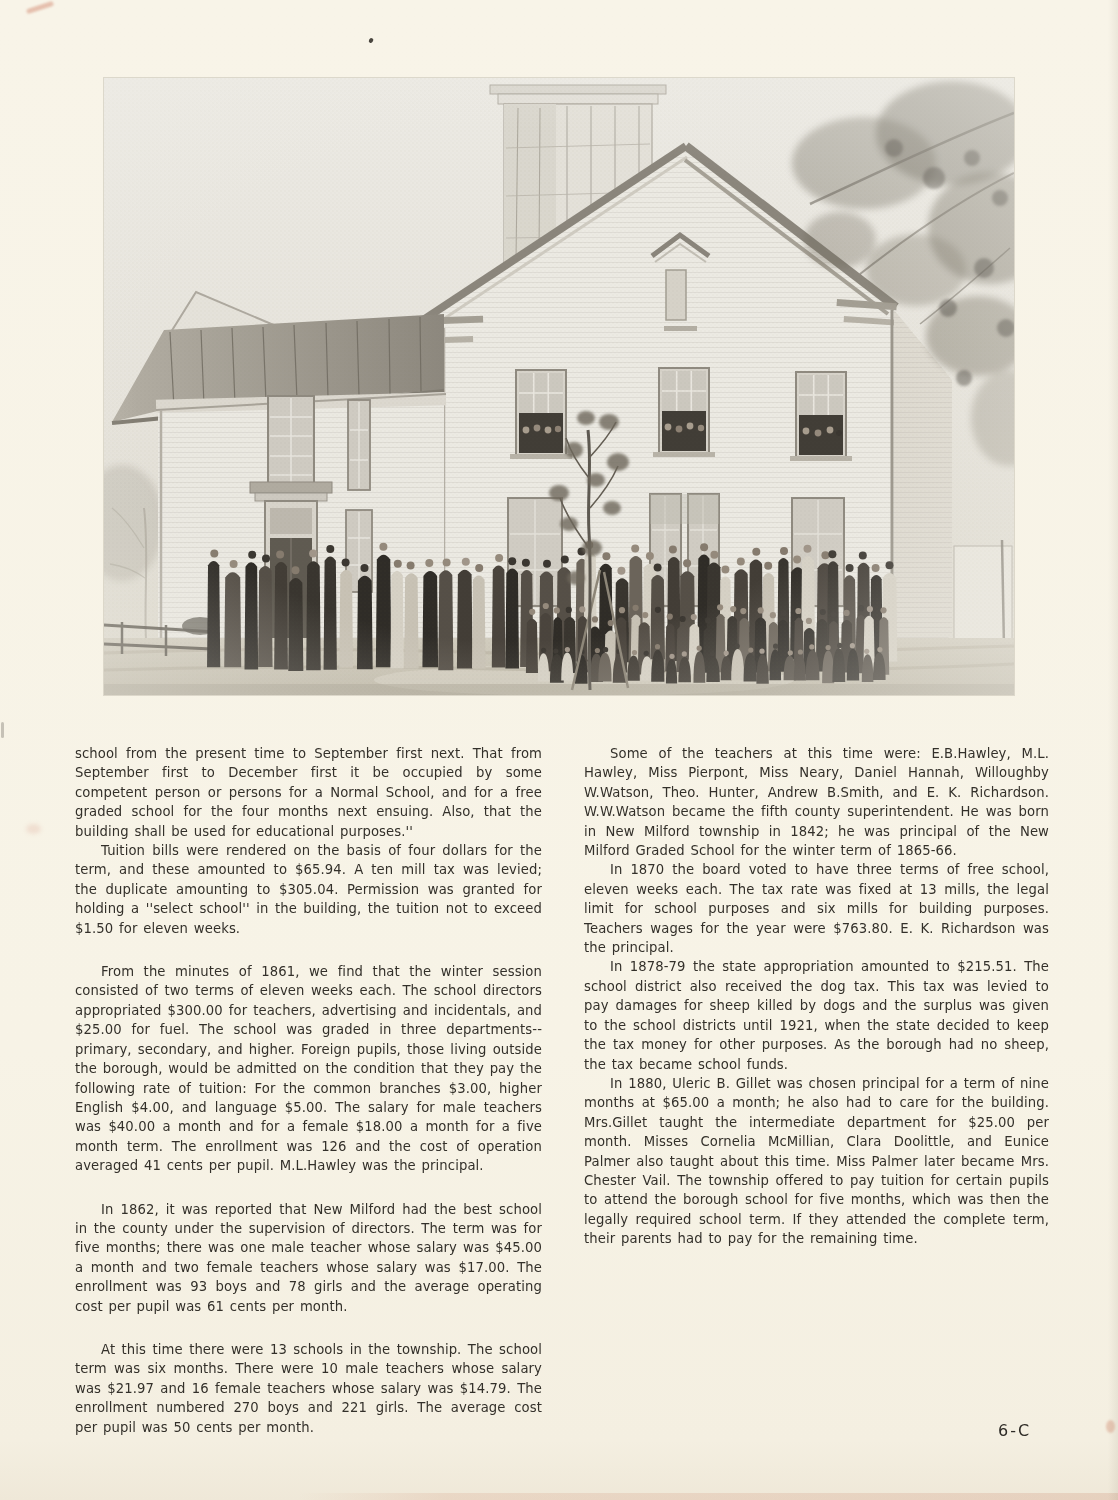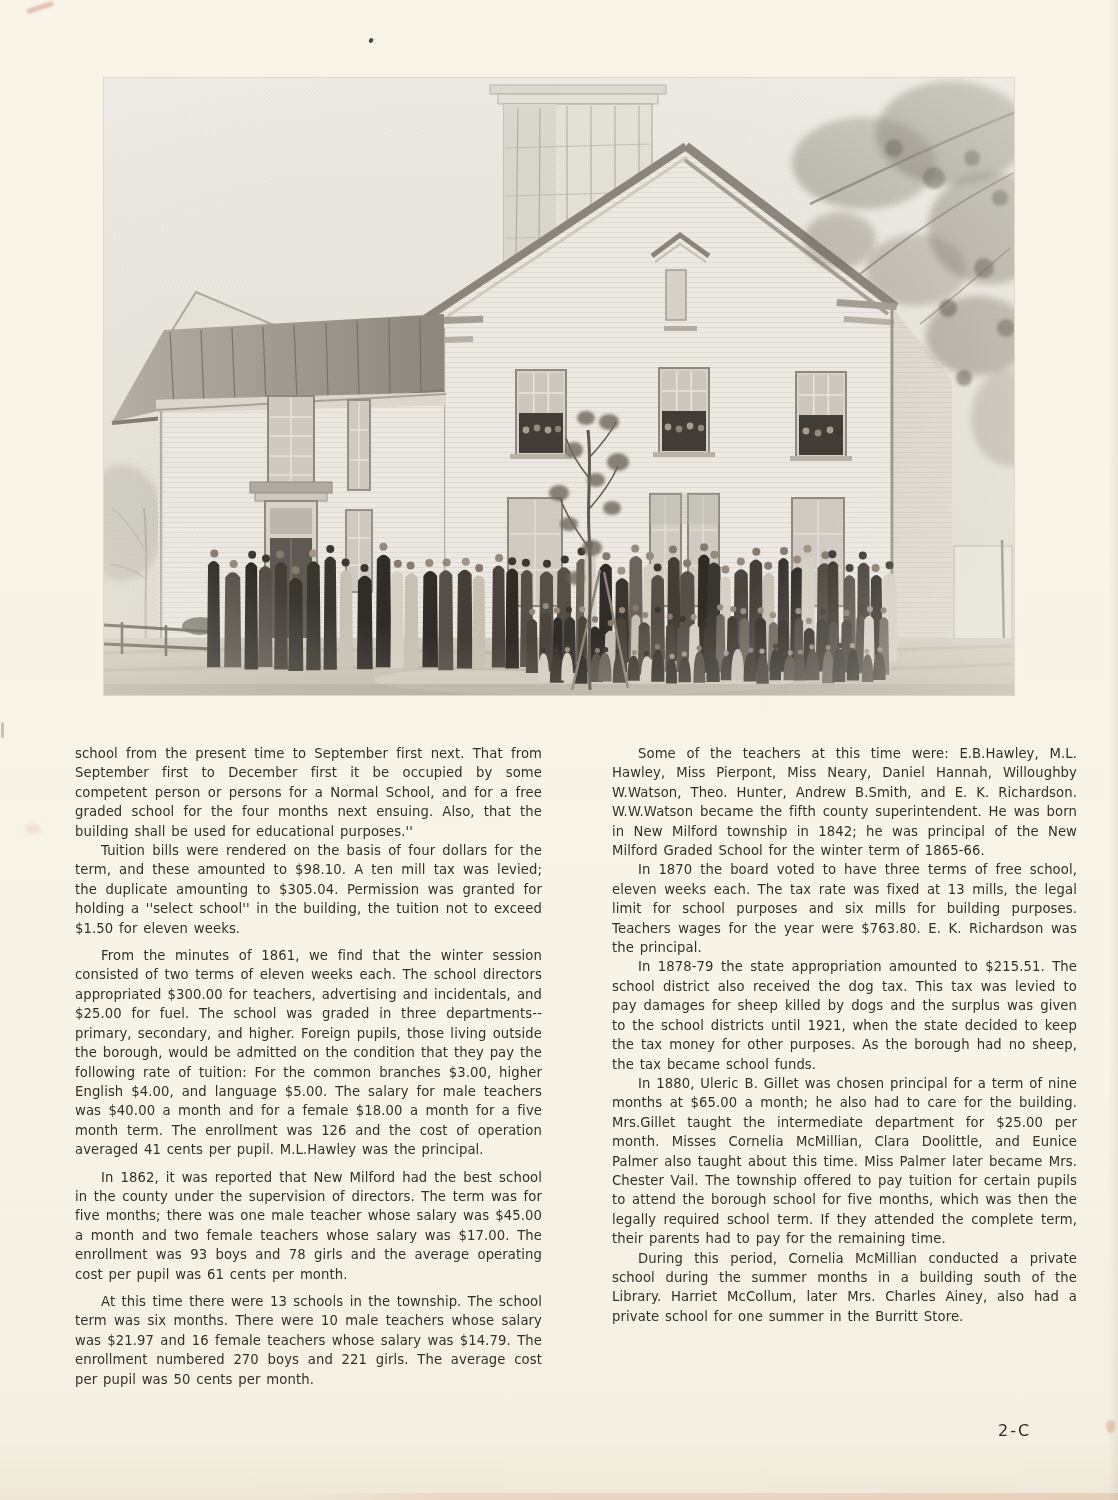--- a/index.html
+++ b/index.html
@@ -12,24 +12,24 @@
   .page::after{content:"";position:absolute;right:0;top:0;width:10px;height:100%;
     background:linear-gradient(90deg,rgba(0,0,0,0),rgba(120,110,90,.10));pointer-events:none;}
   .photo-wrap{position:absolute;left:104px;top:78px;width:910px;height:617px;
     box-shadow:0 0 0 1px rgba(170,163,148,.35);}
   .photo-wrap svg{display:block;width:910px;height:617px;}
   .caption{position:absolute;left:104px;top:703px;width:910px;text-align:center;
     font-size:12px;font-weight:bold;letter-spacing:.4px;word-spacing:5px;color:#2d2a25;}
   .col{position:absolute;top:744px;text-align:justify;font-size:13.2px;line-height:19.4px;
     color:#33302a;word-spacing:1.5px;letter-spacing:.1px;}
   .col-left{left:75px;width:467px;}
-  .col-right{left:612px;width:465px;}
+  .col-right{left:584px;width:465px;}
   .para{margin:0;text-indent:26px;}
   .para.no-indent{text-indent:0;}
-  .para.gap{margin-top:8px;}
+  .para.gap{margin-top:24px;}
   .page-num{position:absolute;left:998px;top:1421px;font-size:16px;letter-spacing:2px;color:#2e2b26;}
   .speck{position:absolute;left:369px;top:38px;width:4px;height:5px;background:#4a463f;border-radius:50% 40% 60% 50%;transform:rotate(25deg);}
   .mark-topleft{position:absolute;left:26px;top:5px;width:28px;height:5px;background:#cf8168;opacity:.45;border-radius:3px;transform:rotate(-18deg);filter:blur(1px);}
   .mark-left{position:absolute;left:1px;top:722px;width:3px;height:16px;background:#8a857c;opacity:.45;border-radius:2px;}
   .smudge-left{position:absolute;left:26px;top:824px;width:15px;height:10px;background:#e9cabb;opacity:.5;border-radius:50%;filter:blur(2px);}
   .mark-bottom{position:absolute;left:298px;top:1493px;width:820px;height:7px;opacity:.55;
     background:linear-gradient(90deg,rgba(203,128,98,0),rgba(203,128,98,.30) 18%,rgba(196,120,92,.38));}
   .mark-right{position:absolute;left:1106px;top:1420px;width:9px;height:13px;background:#d08a6e;opacity:.4;border-radius:50%;filter:blur(1px);}
 </style>
 </head>
@@ -501,35 +501,34 @@
       </g>
 
       <rect x="0" y="0" width="910" height="617" fill="url(#grain)"></rect>
       <rect x="0" y="0" width="910" height="617" fill="url(#fade)"></rect>
     </svg>
   </div>
 
 
   <div class="col col-left">
     <p class="para no-indent">school from the present time to September first next. That from September first to December first it be occupied by some competent person or persons for a Normal School, and for a free graded school for the four months next ensuing. Also, that the building shall be used for educational purposes.''</p>
-    <p class="para">Tuition bills were rendered on the basis of four dollars for the term, and these amounted to $98.10. A ten mill tax was levied; the duplicate amounting to $305.04. Permission was granted for holding a ''select school'' in the building, the tuition not to exceed $1.50 for eleven weeks.</p>
+    <p class="para">Tuition bills were rendered on the basis of four dollars for the term, and these amounted to $65.94. A ten mill tax was levied; the duplicate amounting to $305.04. Permission was granted for holding a ''select school'' in the building, the tuition not to exceed $1.50 for eleven weeks.</p>
     <p class="para gap">From the minutes of 1861, we find that the winter session consisted of two terms of eleven weeks each. The school directors appropriated $300.00 for teachers, advertising and incidentals, and $25.00 for fuel. The school was graded in three departments--primary, secondary, and higher. Foreign pupils, those living outside the borough, would be admitted on the condition that they pay the following rate of tuition: For the common branches $3.00, higher English $4.00, and language $5.00. The salary for male teachers was $40.00 a month and for a female $18.00 a month for a five month term. The enrollment was 126 and the cost of operation averaged 41 cents per pupil. M.L.Hawley was the principal.</p>
     <p class="para gap">In 1862, it was reported that New Milford had the best school in the county under the supervision of directors. The term was for five months; there was one male teacher whose salary was $45.00 a month and two female teachers whose salary was $17.00. The enrollment was 93 boys and 78 girls and the average operating cost per pupil was 61 cents per month.</p>
     <p class="para gap">At this time there were 13 schools in the township. The school term was six months. There were 10 male teachers whose salary was $21.97 and 16 female teachers whose salary was $14.79. The enrollment numbered 270 boys and 221 girls. The average cost per pupil was 50 cents per month.</p>
   </div>
 
   <div class="col col-right">
     <p class="para">Some of the teachers at this time were: E.B.Hawley, M.L. Hawley, Miss Pierpont, Miss Neary, Daniel Hannah, Willoughby W.Watson, Theo. Hunter, Andrew B.Smith, and E. K. Richardson. W.W.Watson became the fifth county superintendent. He was born in New Milford township in 1842; he was principal of the New Milford Graded School for the winter term of 1865-66.</p>
     <p class="para">In 1870 the board voted to have three terms of free school, eleven weeks each. The tax rate was fixed at 13 mills, the legal limit for school purposes and six mills for building purposes. Teachers wages for the year were $763.80. E. K. Richardson was the principal.</p>
     <p class="para">In 1878-79 the state appropriation amounted to $215.51. The school district also received the dog tax. This tax was levied to pay damages for sheep killed by dogs and the surplus was given to the school districts until 1921, when the state decided to keep the tax money for other purposes. As the borough had no sheep, the tax became school funds.</p>
     <p class="para">In 1880, Uleric B. Gillet was chosen principal for a term of nine months at $65.00 a month; he also had to care for the building. Mrs.Gillet taught the intermediate department for $25.00 per month. Misses Cornelia McMillian, Clara Doolittle, and Eunice Palmer also taught about this time. Miss Palmer later became Mrs. Chester Vail. The township offered to pay tuition for certain pupils to attend the borough school for five months, which was then the legally required school term. If they attended the complete term, their parents had to pay for the remaining time.</p>
-    <p class="para">During this period, Cornelia McMillian conducted a private school during the summer months in a building south of the Library. Harriet McCollum, later Mrs. Charles Ainey, also had a private school for one summer in the Burritt Store.</p>
   </div>
 
-  <div class="page-num">2-C</div>
+  <div class="page-num">6-C</div>
 
   <div class="speck"></div>
   <div class="mark-topleft"></div>
   <div class="mark-left"></div>
   <div class="smudge-left"></div>
   <div class="mark-bottom"></div>
   <div class="mark-right"></div>
 </div>
 
 </body></html>

